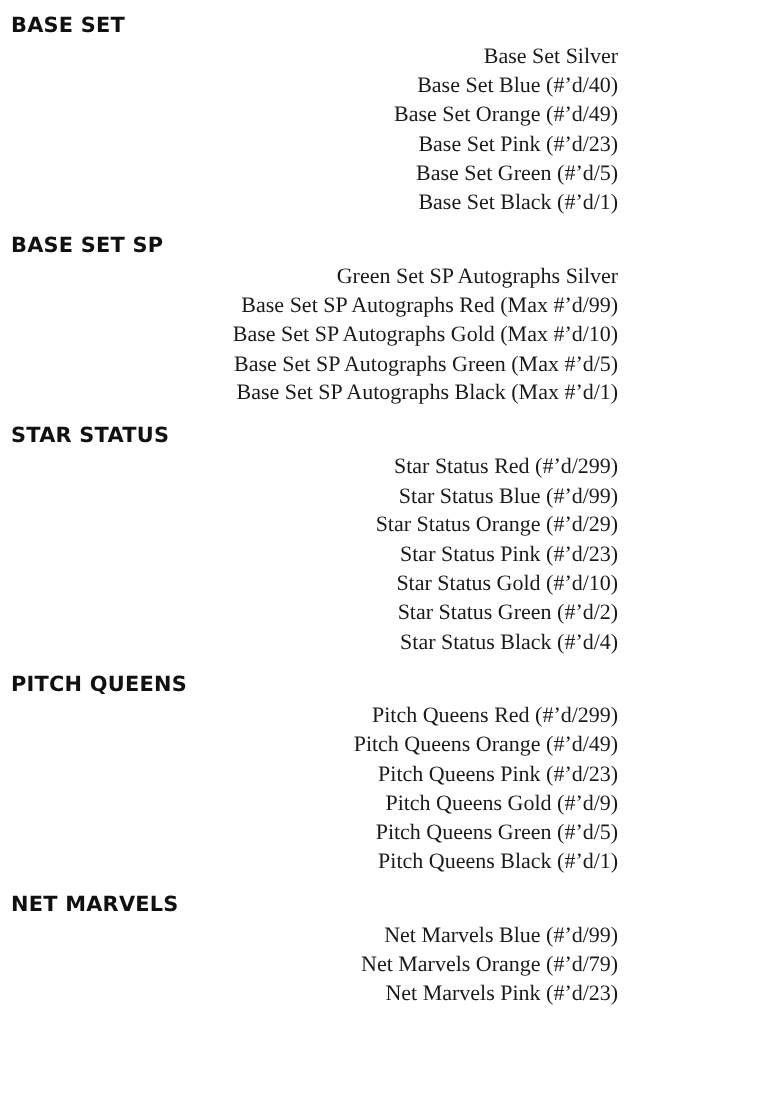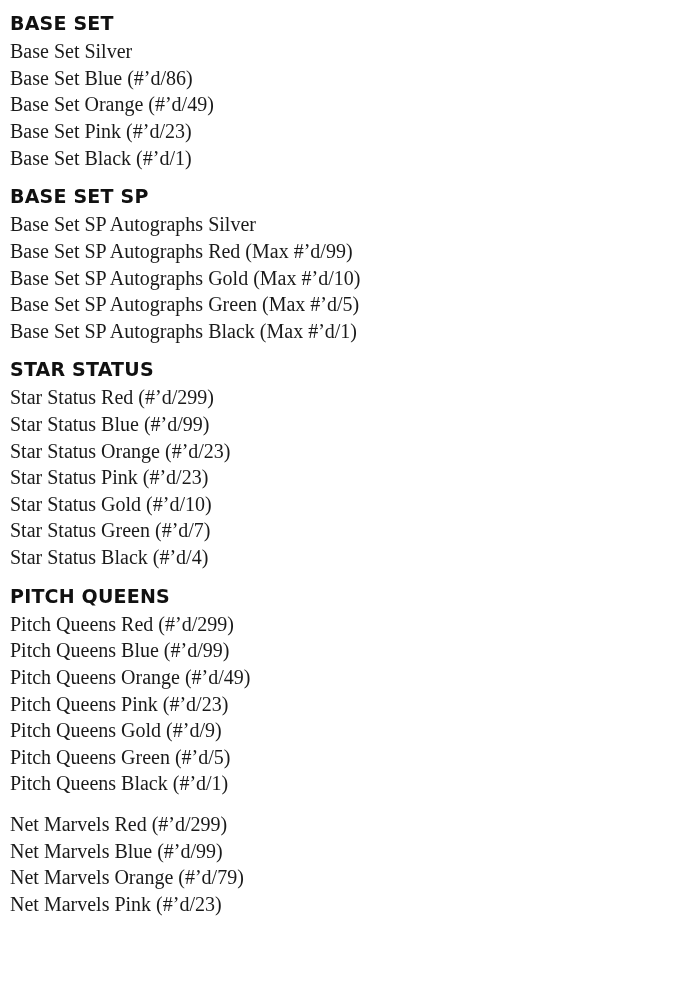--- a/index.html
+++ b/index.html
@@ -39,73 +39,74 @@
     list-style: none;
     margin: 0;
     padding: 0;
   }
   .item {
     font-family: "Liberation Serif", serif;
     font-size: 20px;
     line-height: 1.33;
     color: #1a1a1a;
     white-space: nowrap;
+    text-align: right;
   }
 </style>
 </head>
 <body>
 
 <div class="page">
   <div id="sections-root">
       <div class="section">
         <div class="section-heading">BASE SET</div>
         <ul class="item-list">
           <li class="item">Base Set Silver</li>
-          <li class="item">Base Set Blue (#’d/86)</li>
+          <li class="item">Base Set Blue (#’d/40)</li>
           <li class="item">Base Set Orange (#’d/49)</li>
           <li class="item">Base Set Pink (#’d/23)</li>
+          <li class="item">Base Set Green (#’d/5)</li>
           <li class="item">Base Set Black (#’d/1)</li>
         </ul>
       </div>
       <div class="section">
         <div class="section-heading">BASE SET SP</div>
         <ul class="item-list">
-          <li class="item">Base Set SP Autographs Silver</li>
+          <li class="item">Green Set SP Autographs Silver</li>
           <li class="item">Base Set SP Autographs Red (Max #’d/99)</li>
           <li class="item">Base Set SP Autographs Gold (Max #’d/10)</li>
           <li class="item">Base Set SP Autographs Green (Max #’d/5)</li>
           <li class="item">Base Set SP Autographs Black (Max #’d/1)</li>
         </ul>
       </div>
       <div class="section">
         <div class="section-heading">STAR STATUS</div>
         <ul class="item-list">
           <li class="item">Star Status Red (#’d/299)</li>
           <li class="item">Star Status Blue (#’d/99)</li>
-          <li class="item">Star Status Orange (#’d/23)</li>
+          <li class="item">Star Status Orange (#’d/29)</li>
           <li class="item">Star Status Pink (#’d/23)</li>
           <li class="item">Star Status Gold (#’d/10)</li>
-          <li class="item">Star Status Green (#’d/7)</li>
+          <li class="item">Star Status Green (#’d/2)</li>
           <li class="item">Star Status Black (#’d/4)</li>
         </ul>
       </div>
       <div class="section">
         <div class="section-heading">PITCH QUEENS</div>
         <ul class="item-list">
           <li class="item">Pitch Queens Red (#’d/299)</li>
-          <li class="item">Pitch Queens Blue (#’d/99)</li>
           <li class="item">Pitch Queens Orange (#’d/49)</li>
           <li class="item">Pitch Queens Pink (#’d/23)</li>
           <li class="item">Pitch Queens Gold (#’d/9)</li>
           <li class="item">Pitch Queens Green (#’d/5)</li>
           <li class="item">Pitch Queens Black (#’d/1)</li>
         </ul>
       </div>
       <div class="section">
+        <div class="section-heading">NET MARVELS</div>
         <ul class="item-list">
-          <li class="item">Net Marvels Red (#’d/299)</li>
           <li class="item">Net Marvels Blue (#’d/99)</li>
           <li class="item">Net Marvels Orange (#’d/79)</li>
           <li class="item">Net Marvels Pink (#’d/23)</li>
         </ul>
       </div>
     </div>
 </div>
 
 </body></html>

